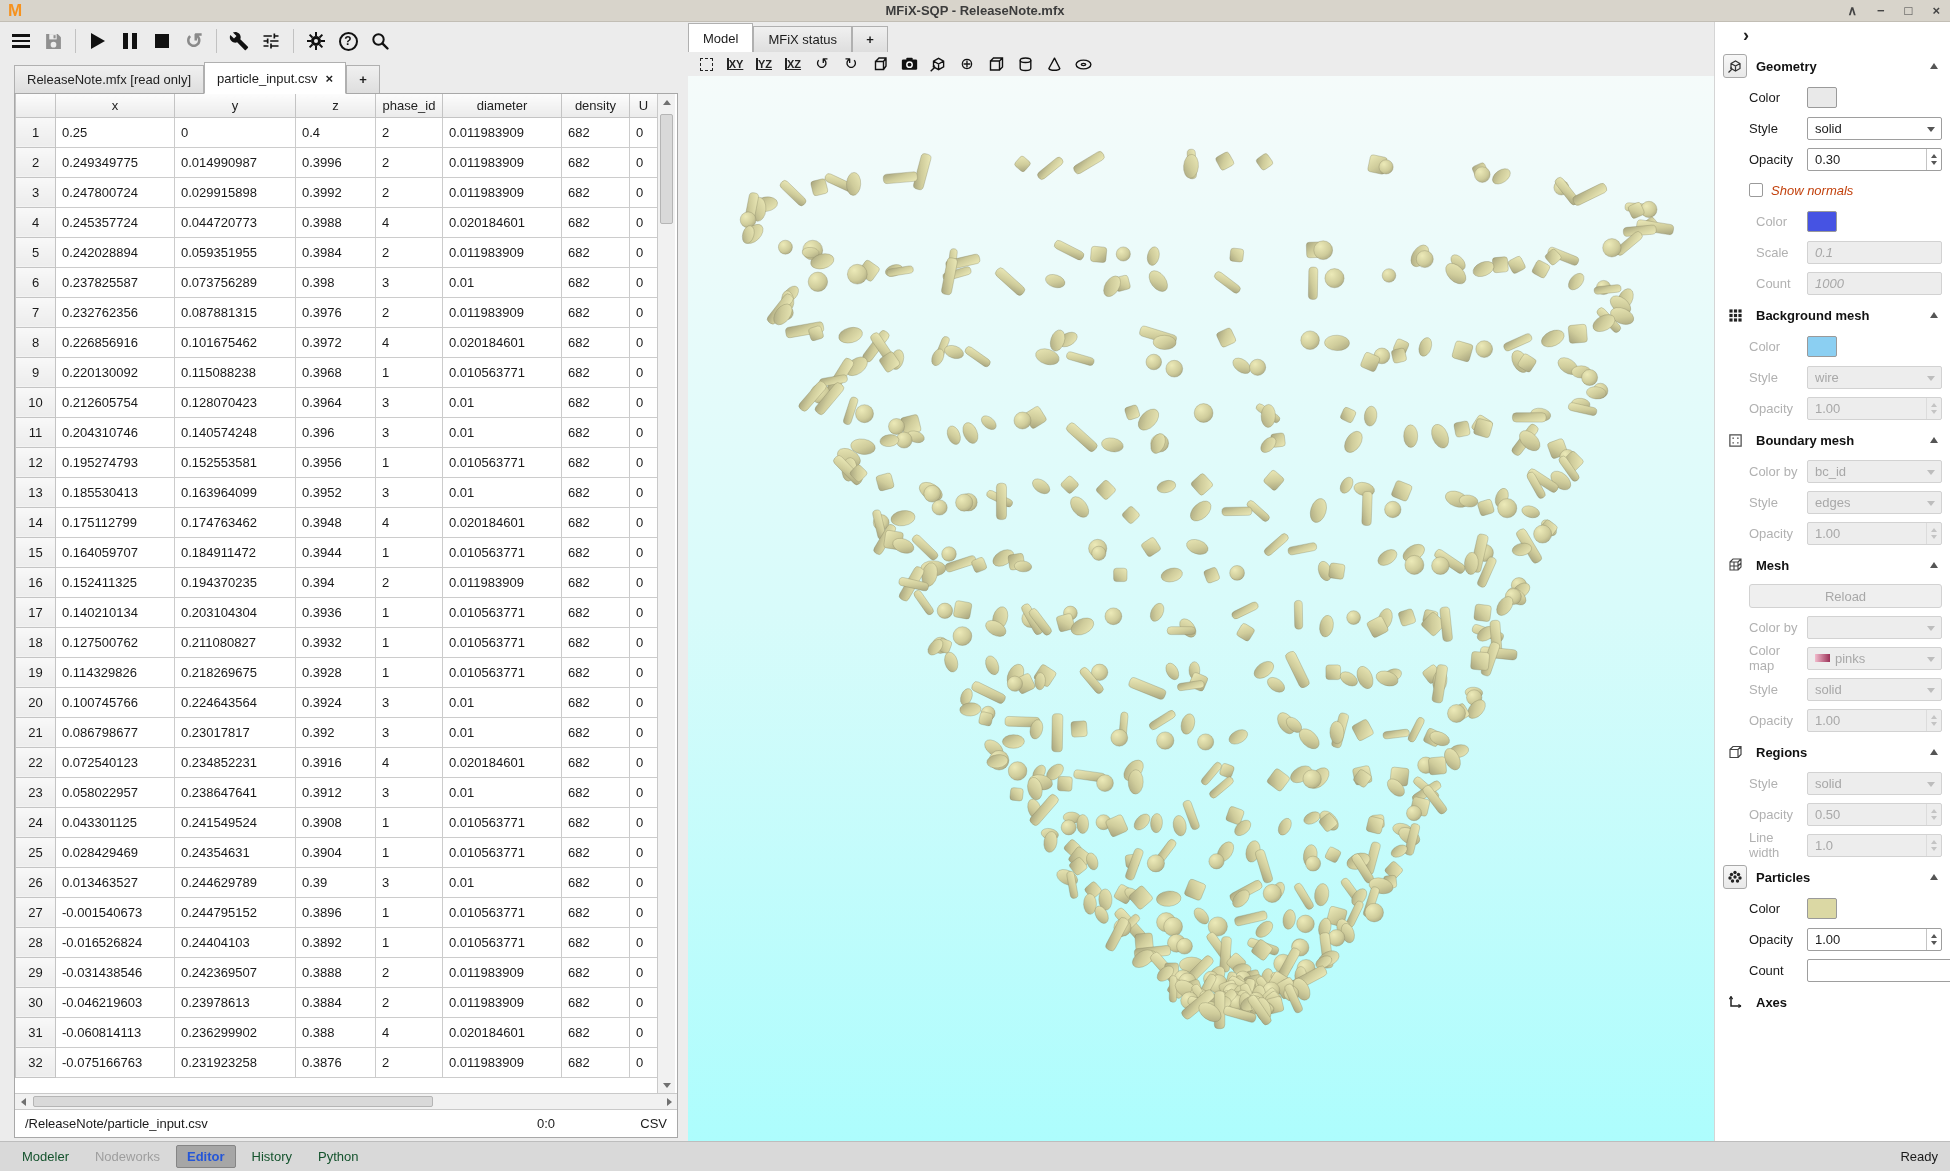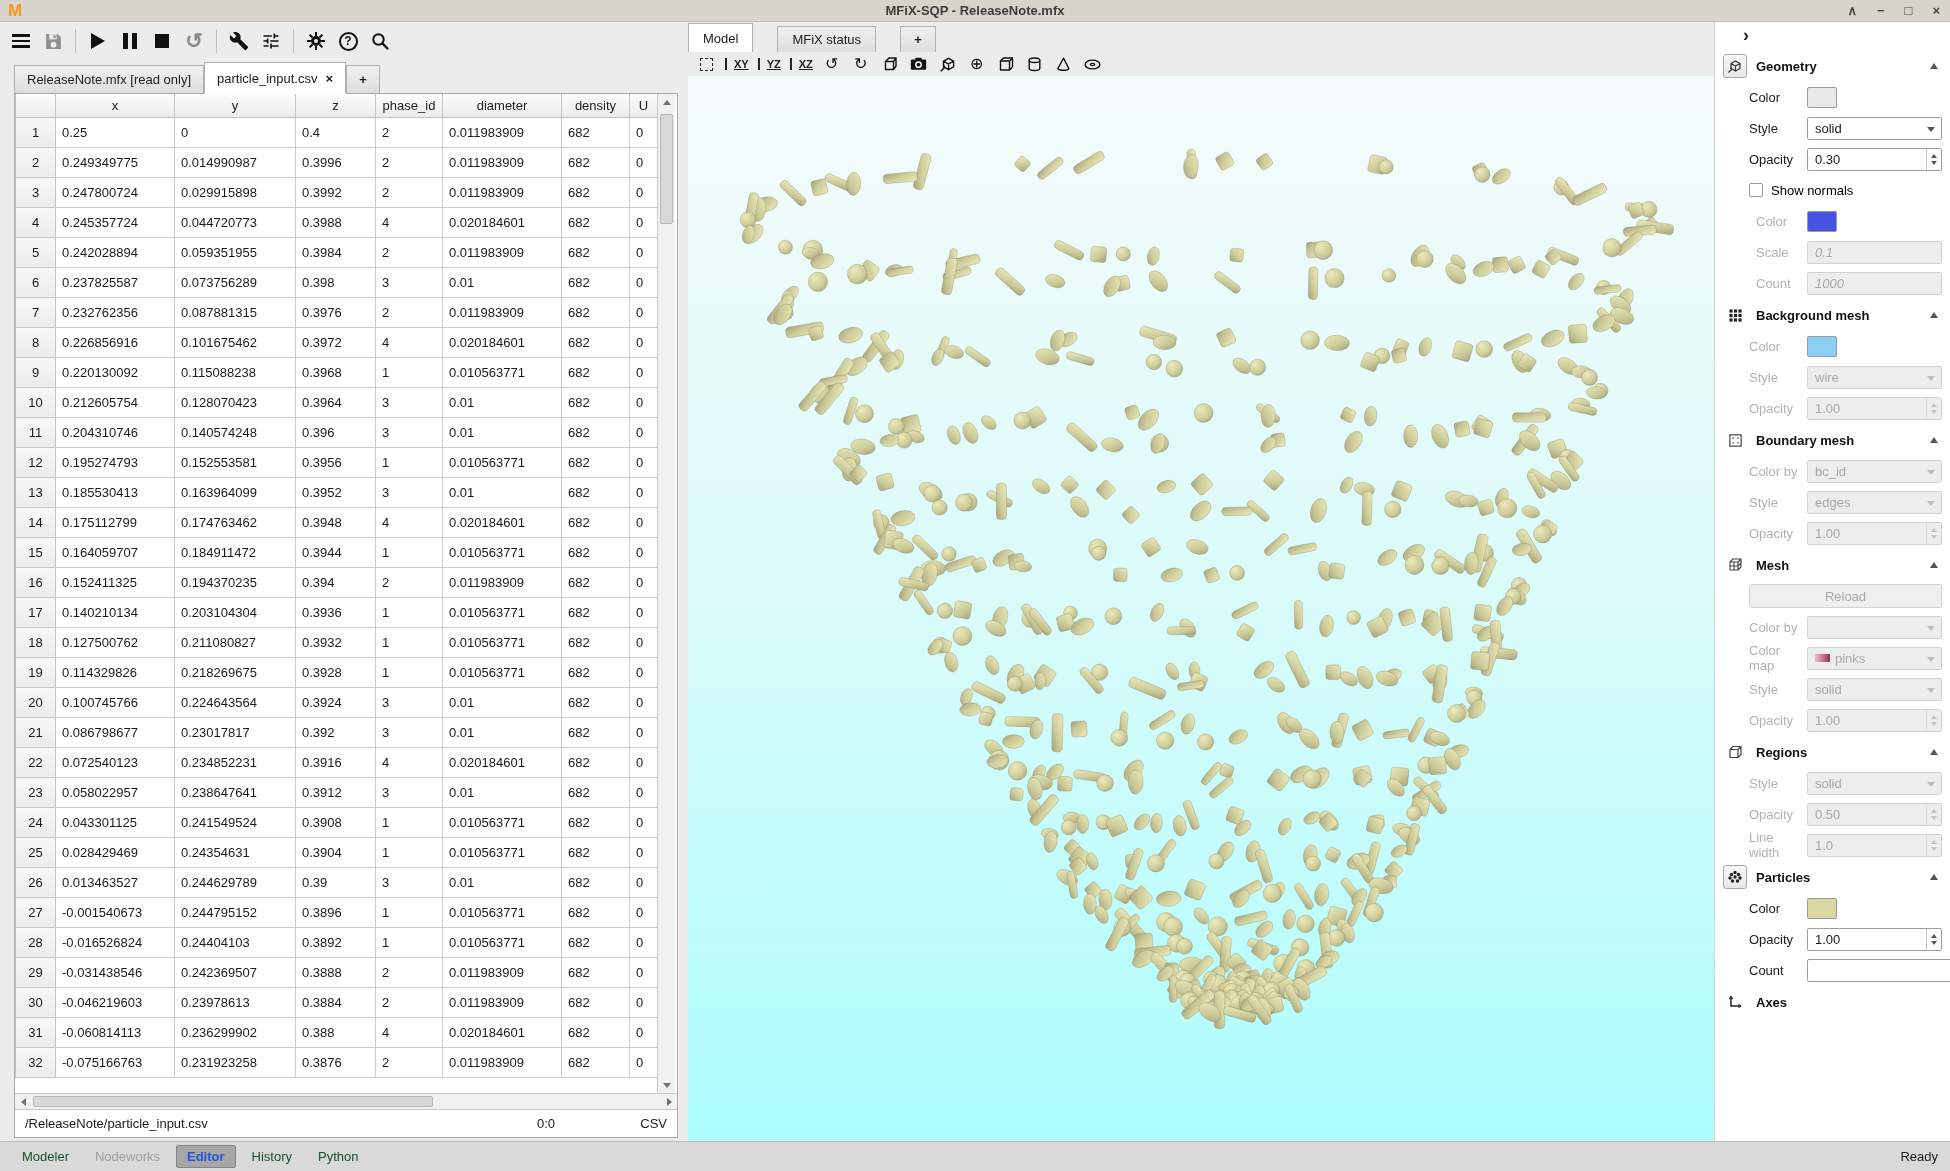--- a/index.html
+++ b/index.html
@@ -59,29 +59,29 @@
   .hthumb { position:absolute; top:2px; bottom:2px; left:18px; width:400px; background:#d9d9d9; border:1px solid #b5b5b5; border-radius:2px; }
   .hbtn { position:absolute; top:0; bottom:0; width:16px; display:flex; align-items:center; justify-content:center; }
   .hbtn.l { left:0; } .hbtn.r { right:0; }
   .file-status { height:28px; flex:none; border-top:1px solid #c9c9c9; display:flex; align-items:center; font-size:13px; background:#fff; padding:0 10px; }
   .fpath { flex:1; }
   .fcursor { width:90px; text-align:left; }
   .fformat { width:40px; text-align:right; }
 
   
   .center-pane { width:1026px; flex:none; display:flex; flex-direction:column; background:#ececec; min-height:0; }
-  .view-tabs { height:30px; flex:none; display:flex; align-items:flex-end; padding-top:21px;gap:24px; }
+  .view-tabs { height:30px; flex:none; display:flex; align-items:flex-end; padding-top:21px; }
   .vtab { display:flex; align-items:center; padding:0 14px; font-size:13px; border:1px solid #b0b0b0; height:26px; background:linear-gradient(#f0f0f0,#dedede); border-bottom:none; cursor:default; }
   .vtab.active { height:29px; background:#fff; z-index:2; }
   .vtab.plus { width:36px; justify-content:center; font-weight:bold; }
   .vtk-toolbar { height:24px; flex:none; display:flex; align-items:center; gap:9px; padding-left:8px; background:#ececec; }
   .vtkbtn { min-width:20px; height:20px; display:flex; align-items:center; justify-content:center; color:#111; }
   .vtk-glyph { font-size:16px; line-height:1; color:#111; }
   .dashed-sq { width:13px; height:13px; border:1.5px dashed #222; }
-  .axisbtn { font-size:11px; font-weight:bold; color:#222; border-left:2px solid #222; padding-left:7px; text-decoration:underline; line-height:12px;text-align:center; }
+  .axisbtn { font-size:11px; font-weight:bold; color:#222; border-left:2px solid #222; padding-left:0; text-decoration:underline; line-height:12px;text-align:center; }
   .viewport { flex:1; min-height:0; position:relative; }
   .viewport svg { display:block; width:100%; height:100%; }
 
   
   .right-pane { flex:1; background:#fff; border-left:1px solid #d5d5d5; overflow:hidden; font-size:13px; }
   .panel-chevron { font-size:18px; font-weight:bold; color:#222; padding:4px 0 2px 28px; line-height:18px; }
   .sec-h { display:flex; align-items:center; gap:9px; margin:8px 10px 7px 8px; }
   .sec-title { flex:1; font-weight:bold; font-size:13px; color:#111; }
   .ic-btn { width:24px; height:24px; flex:none; border:1px solid #a8a8a8; border-radius:3px; background:linear-gradient(#f7f7f7,#e8e8e8); display:flex; align-items:center; justify-content:center; }
   .ic-plain { width:24px; height:24px; flex:none; display:flex; align-items:center; justify-content:center; }
@@ -100,21 +100,21 @@
   .sa-u { width:0;height:0;border-left:3.5px solid transparent;border-right:3.5px solid transparent;border-bottom:4.5px solid #555; }
   .sa-d { width:0;height:0;border-left:3.5px solid transparent;border-right:3.5px solid transparent;border-top:4.5px solid #555; }
   .spinbox.dis { background:#ededed; border-color:#d2d2d2; color:#a8a8a8; }
   .spinbox.dis .spin-arrows { border-left-color:#dcdcdc; }
   .spinbox.dis .sa-u { border-bottom-color:#c4c4c4; } .spinbox.dis .sa-d { border-top-color:#c4c4c4; }
   .field { flex:1; height:23px; border:1px solid #9e9e9e; border-radius:2px; background:#fff; display:flex; align-items:center; padding:0 7px; }
   .field.dis { background:#ededed; border-color:#d2d2d2; color:#a8a8a8;font-style:italic; }
   input.field { font:13px "Liberation Sans", sans-serif; outline:none; }
   .cbrow { gap:8px; }
   .cb { width:14px; height:14px; border:1px solid #9a9a9a; border-radius:2px; background:#fff; flex:none; }
-  .cb-label { color:#000000; }
+  .cb-label { color:#c2410c;font-style:italic; }
   .btn-full { margin:0 8px 7px 34px; height:24px; border:1px solid #d2d2d2; border-radius:3px; background:#efefef; color:#a8a8a8; display:flex; align-items:center; justify-content:center; }
   .cm-chip { width:15px; height:8px; margin-right:5px; flex:none; }
 
   
   .bottom-bar { height:30px; flex:none; background:#d9d9d9; border-top:1px solid #bdbdbd; display:flex; align-items:center; padding:0 12px; }
   .mode-bar { display:flex; align-items:center; gap:6px; flex:1; }
   .mode { font-size:13px; padding:3px 10px; color:#14532d; }
   .mode.disabled { color:#9e9e9e; }
   .mode.active { background:#a6a6a6; border:1px solid #858585; border-radius:2px; color:#2456d8; font-weight:bold; }
   .ready { font-size:13px; color:#1a1a1a; }

